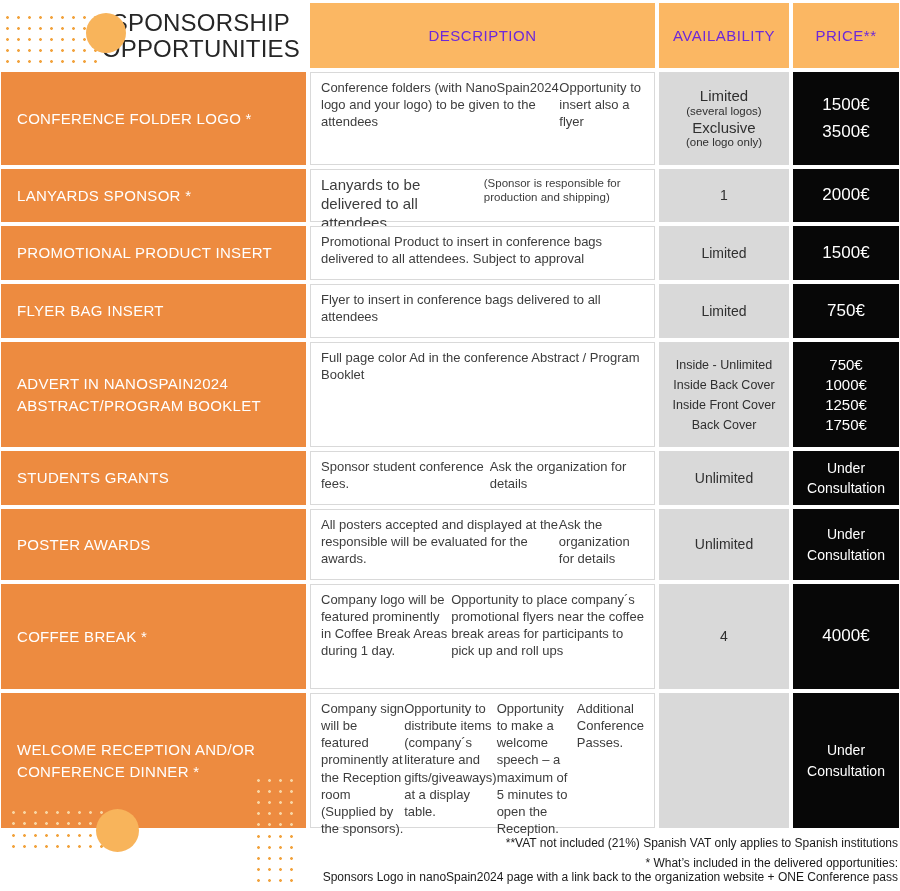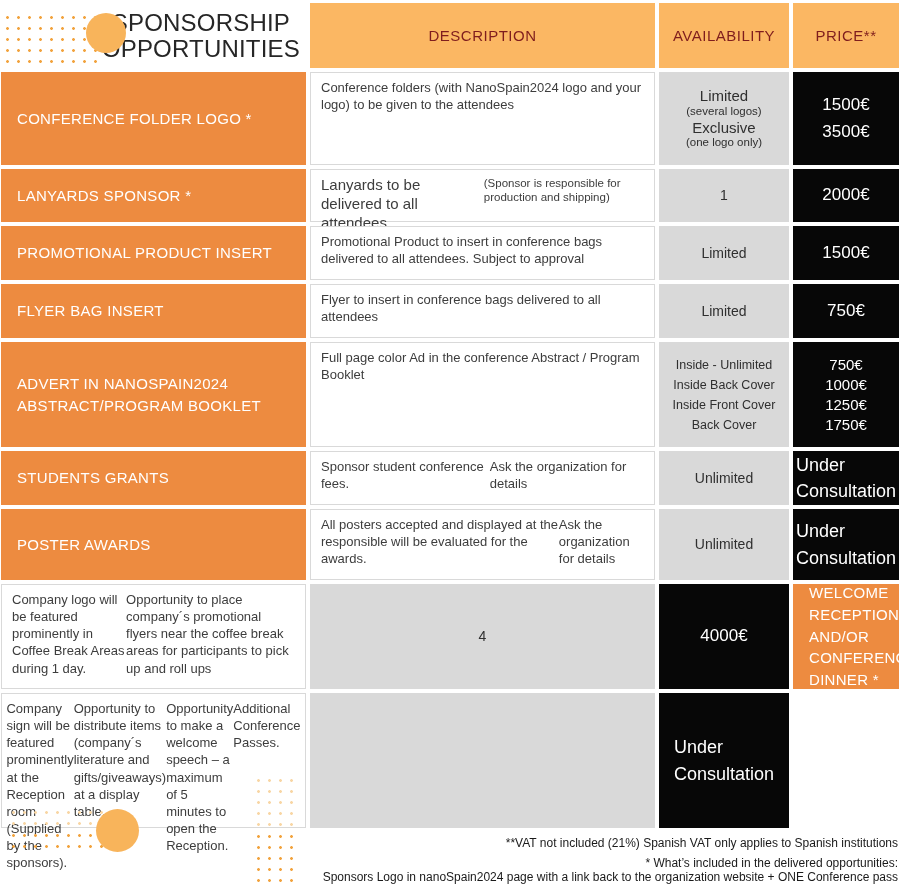--- a/index.html
+++ b/index.html
@@ -13,21 +13,21 @@
     grid-template-columns:305px 345px 130px 106px;
     grid-template-rows:65px 93px 53px 54px 54px 105px 54px 71px 105px 135px;
     column-gap:4px; row-gap:4px;
   }
   .cell{box-sizing:border-box;}
 
   
   .title-box{display:flex; align-items:center; justify-content:flex-end; padding-right:6px;}
   .title{ text-align:center; font-size:24px; line-height:1.08; color:#262626; font-weight:500; letter-spacing:.2px;}
   .hcell{background:var(--orange_light,#FBB763); display:flex; align-items:center; justify-content:center;
-         color:#7f1d1d; font-size:15px; font-weight:500; letter-spacing:.5px;}
+         color:#6d28d9; font-size:15px; font-weight:500; letter-spacing:.5px;}
 
   
   .label{background:var(--orange_main,#ED8B40); color:#fff; display:flex; align-items:center;
          padding:4px 14px 4px 16px; font-size:15px; letter-spacing:.3px; line-height:1.45;}
 
   
   .desc{background:#fff; border:1px solid #d9d9d9; display:flex; 
         justify-content:center; padding:6px 10px; color:#3d3d3d; font-size:13px; line-height:1.32;}
   .desc p{margin:0;}
   .desc .big{font-size:15px; line-height:1.25;}
@@ -35,23 +35,23 @@
 
   
   .avail{background:var(--gray_cell,#D9D9D9); display:flex; flex-direction:column; align-items:center;
          justify-content:center; text-align:center; color:#2f2f2f; font-size:14px; line-height:1.3; padding:4px 4px;}
   .avail .opt{font-size:15px; line-height:1.15;}
   .avail .note{font-size:11.5px; line-height:1.2;}
   .avail .multi{font-size:12.5px; line-height:20px;}
 
   
   .price{background:var(--black_cell,#070707); color:#fff; display:flex; flex-direction:column;
-         align-items:center; justify-content:center; text-align:left; font-size:17px; line-height:1.3; padding:4px 22px;}
+         align-items:center; justify-content:center; text-align:center; font-size:17px; line-height:1.3; padding:4px 22px;}
   .price .multi{font-size:15px; line-height:20px;}
-  .price .consult{font-size:18px; line-height:1.45;}
+  .price .consult{font-size:14px; line-height:1.45;}
   .price .spread{margin-top:4px;}
 
   
   .footer{position:absolute; right:2px; top:836px; width:860px; text-align:right;
           color:#1a1a1a; font-size:12px; line-height:1.22;}
   .footer .vat{margin-bottom:5px;}
 
   
   .dots{position:absolute; z-index:5;
         background-image:radial-gradient(var(--dot,#F2A33E) 1.3px, transparent 1.5px);
@@ -80,20 +80,21 @@
         <div>OPPORTUNITIES</div>
       </div>
     </div>
     <div class="cell hcell">DESCRIPTION</div>
     <div class="cell hcell">AVAILABILITY</div>
     <div class="cell hcell">PRICE**</div>
 
     <div class="cell label">CONFERENCE FOLDER LOGO *</div>
     <div class="cell desc">
       <p>Conference folders (with NanoSpain2024 logo and your logo) to be given to the attendees</p>
+      <p>Opportunity to insert also a flyer</p>
     </div>
     <div class="cell avail">
       <div class="opt">Limited</div>
       <div class="note">(several logos)</div>
       <div class="opt">Exclusive</div>
       <div class="note">(one logo only)</div>
     </div>
     <div class="cell price">
       <div>1500€</div>
       <div class="spread">3500€</div>
@@ -151,20 +152,21 @@
     <div class="cell label">POSTER AWARDS</div>
     <div class="cell desc">
       <p>All posters accepted and displayed at the responsible will be evaluated for the awards.</p>
       <p>Ask the organization for details</p>
     </div>
     <div class="cell avail">Unlimited</div>
     <div class="cell price">
       <div class="consult">Under Consultation</div>
     </div>
 
+    <div class="cell label">COFFEE BREAK *</div>
     <div class="cell desc">
       <p>Company logo will be featured prominently in Coffee Break Areas during 1 day.</p>
       <p>Opportunity to place company´s promotional flyers near the coffee break areas for participants to pick up and roll ups</p>
     </div>
     <div class="cell avail">4</div>
     <div class="cell price">4000€</div>
 
     <div class="cell label">WELCOME RECEPTION AND/OR CONFERENCE DINNER *</div>
     <div class="cell desc">
       <p>Company sign will be featured prominently at the Reception room (Supplied by the sponsors).</p>

